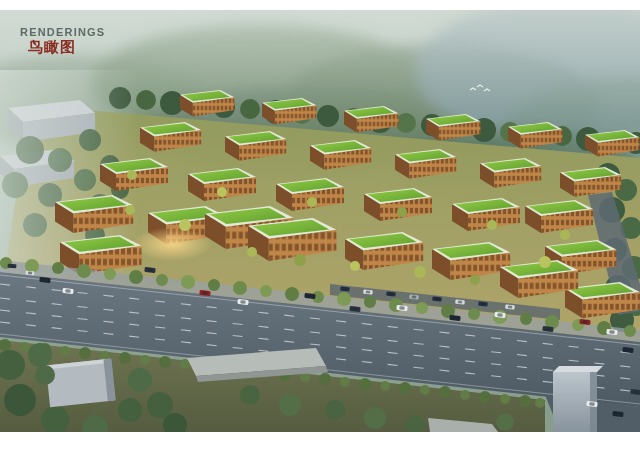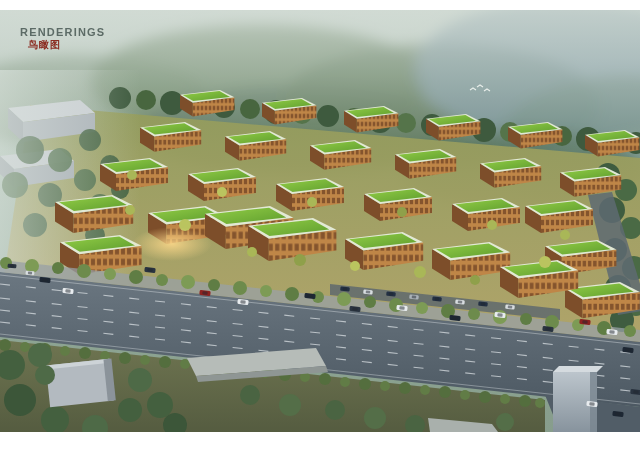--- a/index.html
+++ b/index.html
@@ -1,21 +1,21 @@
 <!DOCTYPE html>
 <html><head>
 <meta charset="utf-8">
 <style>
   html,body{margin:0;padding:0;background:#ffffff;}
   #stage{position:relative;width:640px;height:452px;background:#ffffff;overflow:hidden;
          font-family:"Liberation Sans",sans-serif;}
   .photo{position:absolute;left:0;top:10px;width:640px;height:422px;}
   .label-en{position:absolute;left:20px;top:26px;font-size:11px;letter-spacing:1.2px;
             color:#5c6b66;font-weight:bold;}
-  .label-zh{position:absolute;left:28px;top:38px;font-size:10px;font-weight:bold;
+  .label-zh{position:absolute;left:28px;top:38px;font-size:15px;font-weight:bold;
             color:#8b2d22;letter-spacing:1px;}
 </style>
 </head>
 <body>
 
 <div id="stage">
 
   <svg class="photo" viewBox="0 0 640 422" width="640" height="422" xmlns="http://www.w3.org/2000/svg">
     <defs>
       <linearGradient id="sky" x1="0" y1="0" x2="0" y2="1">

